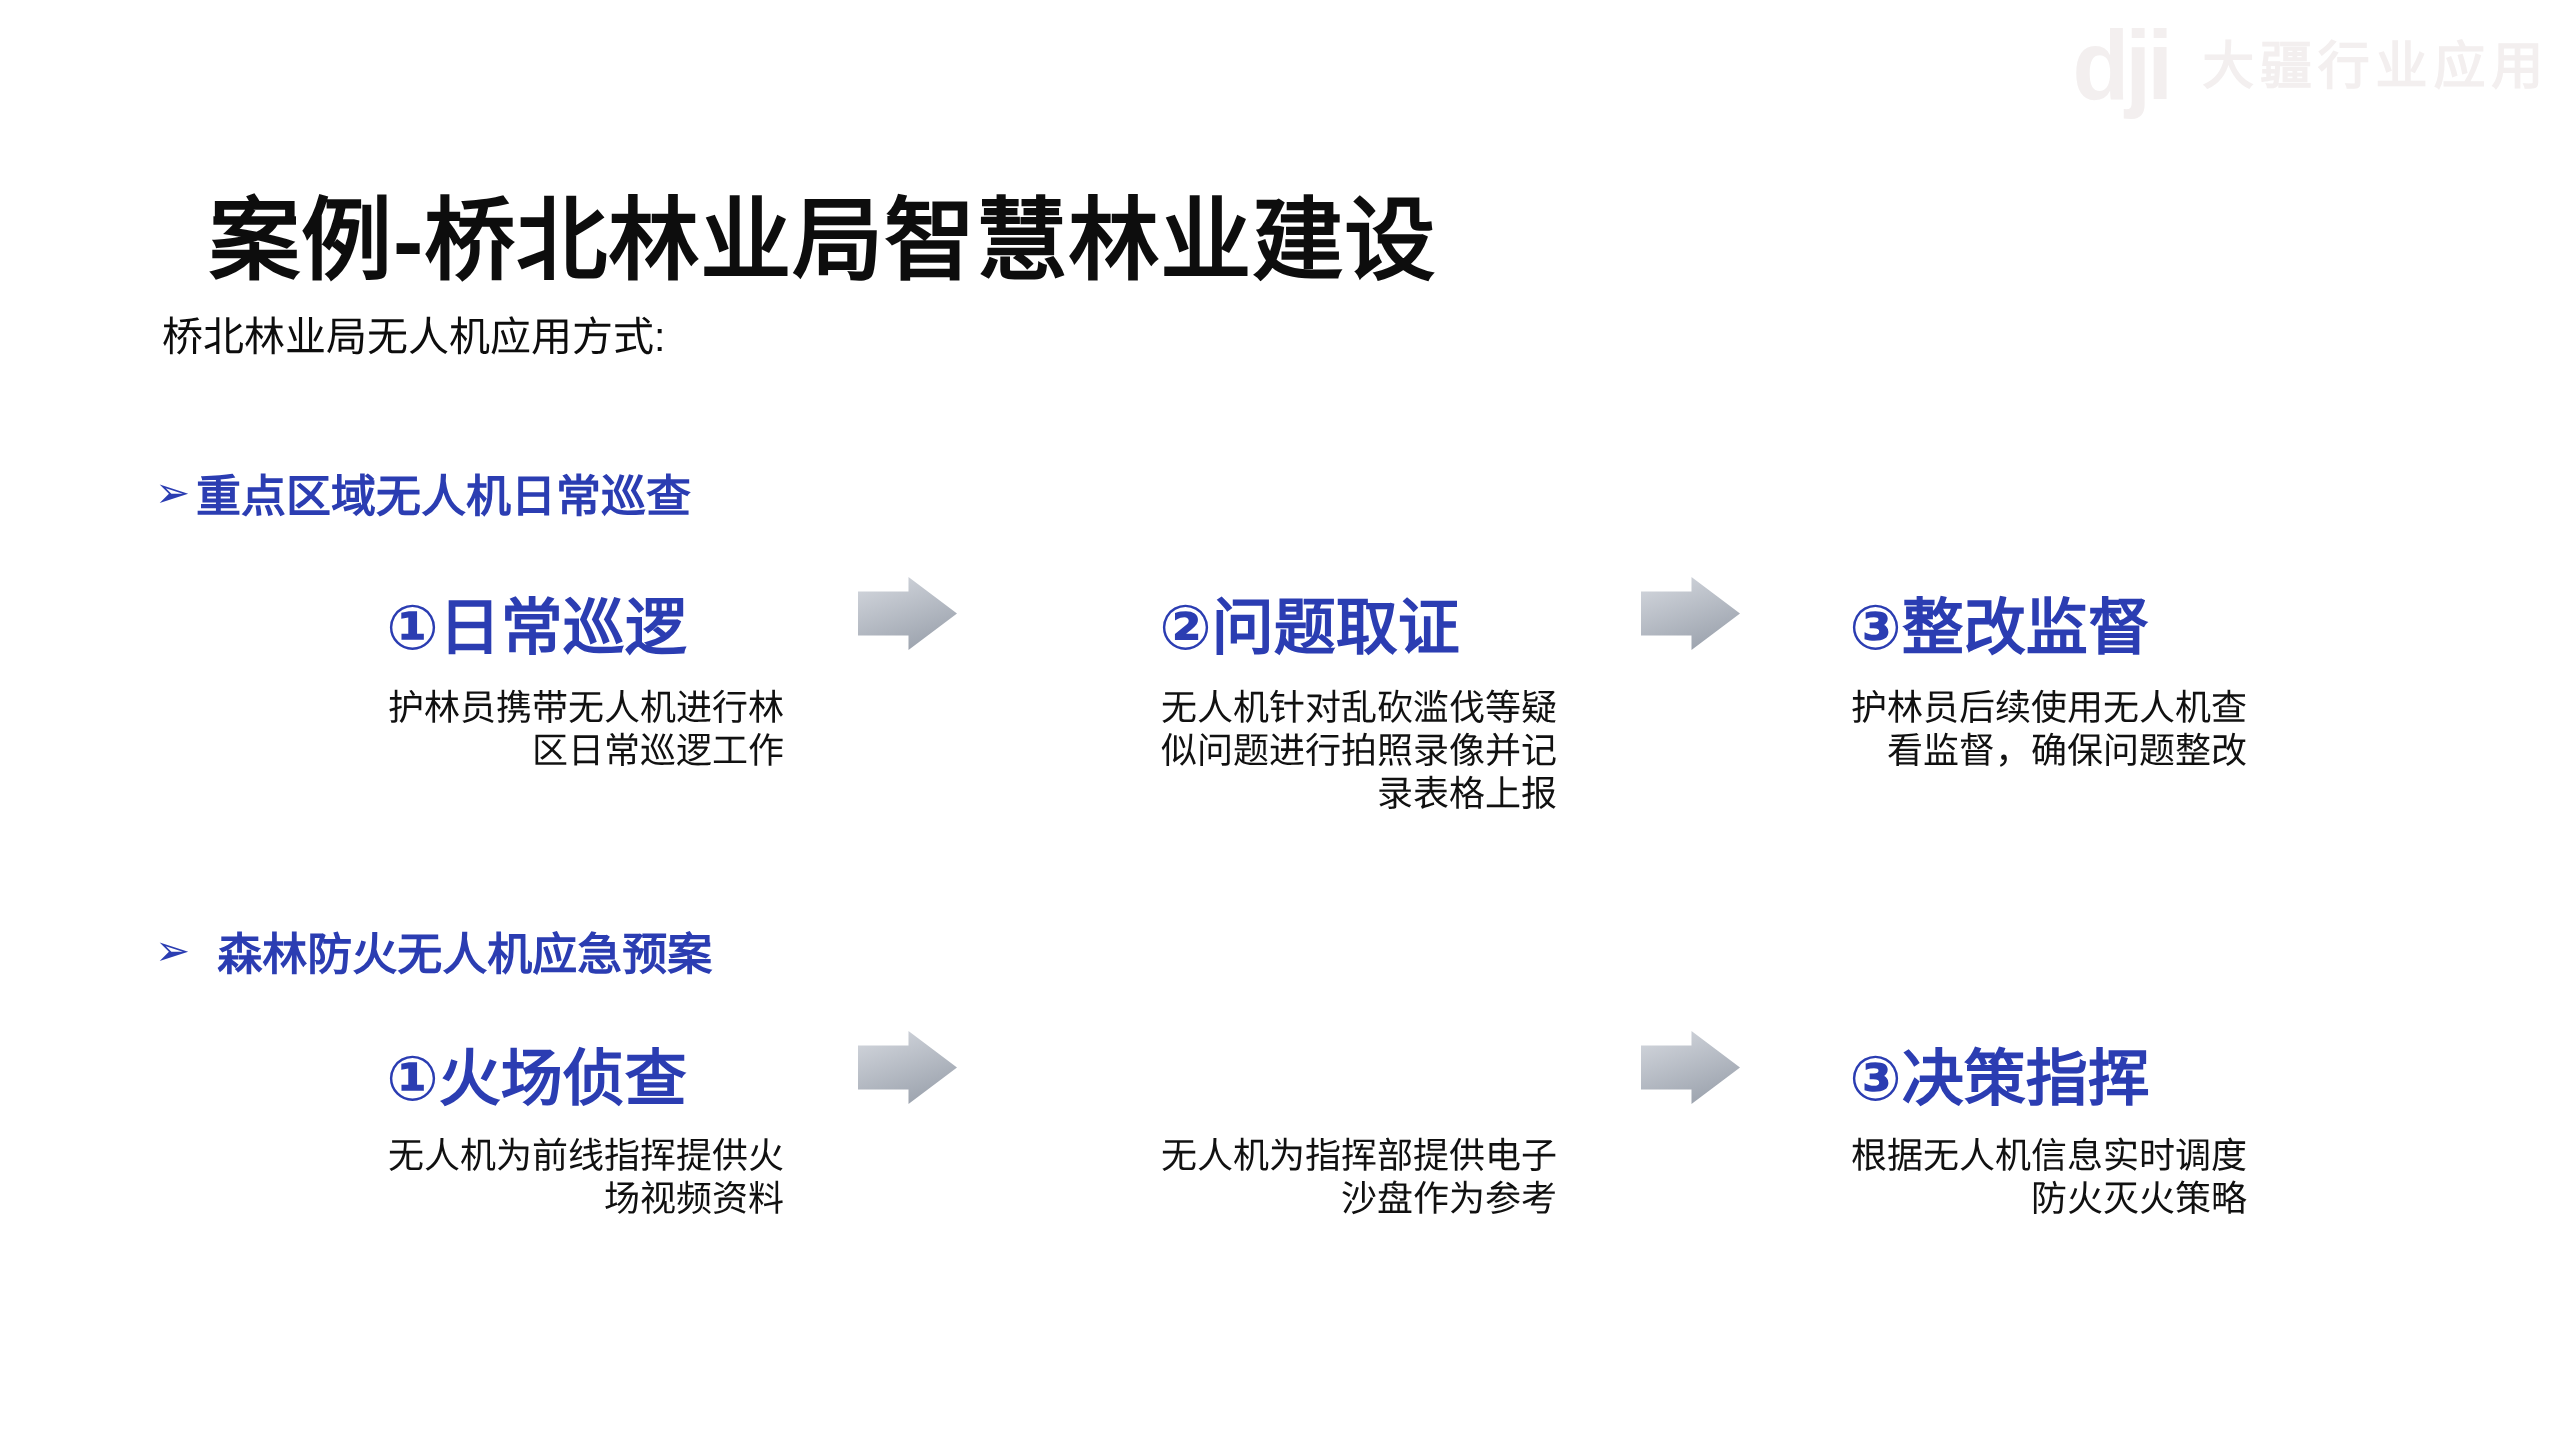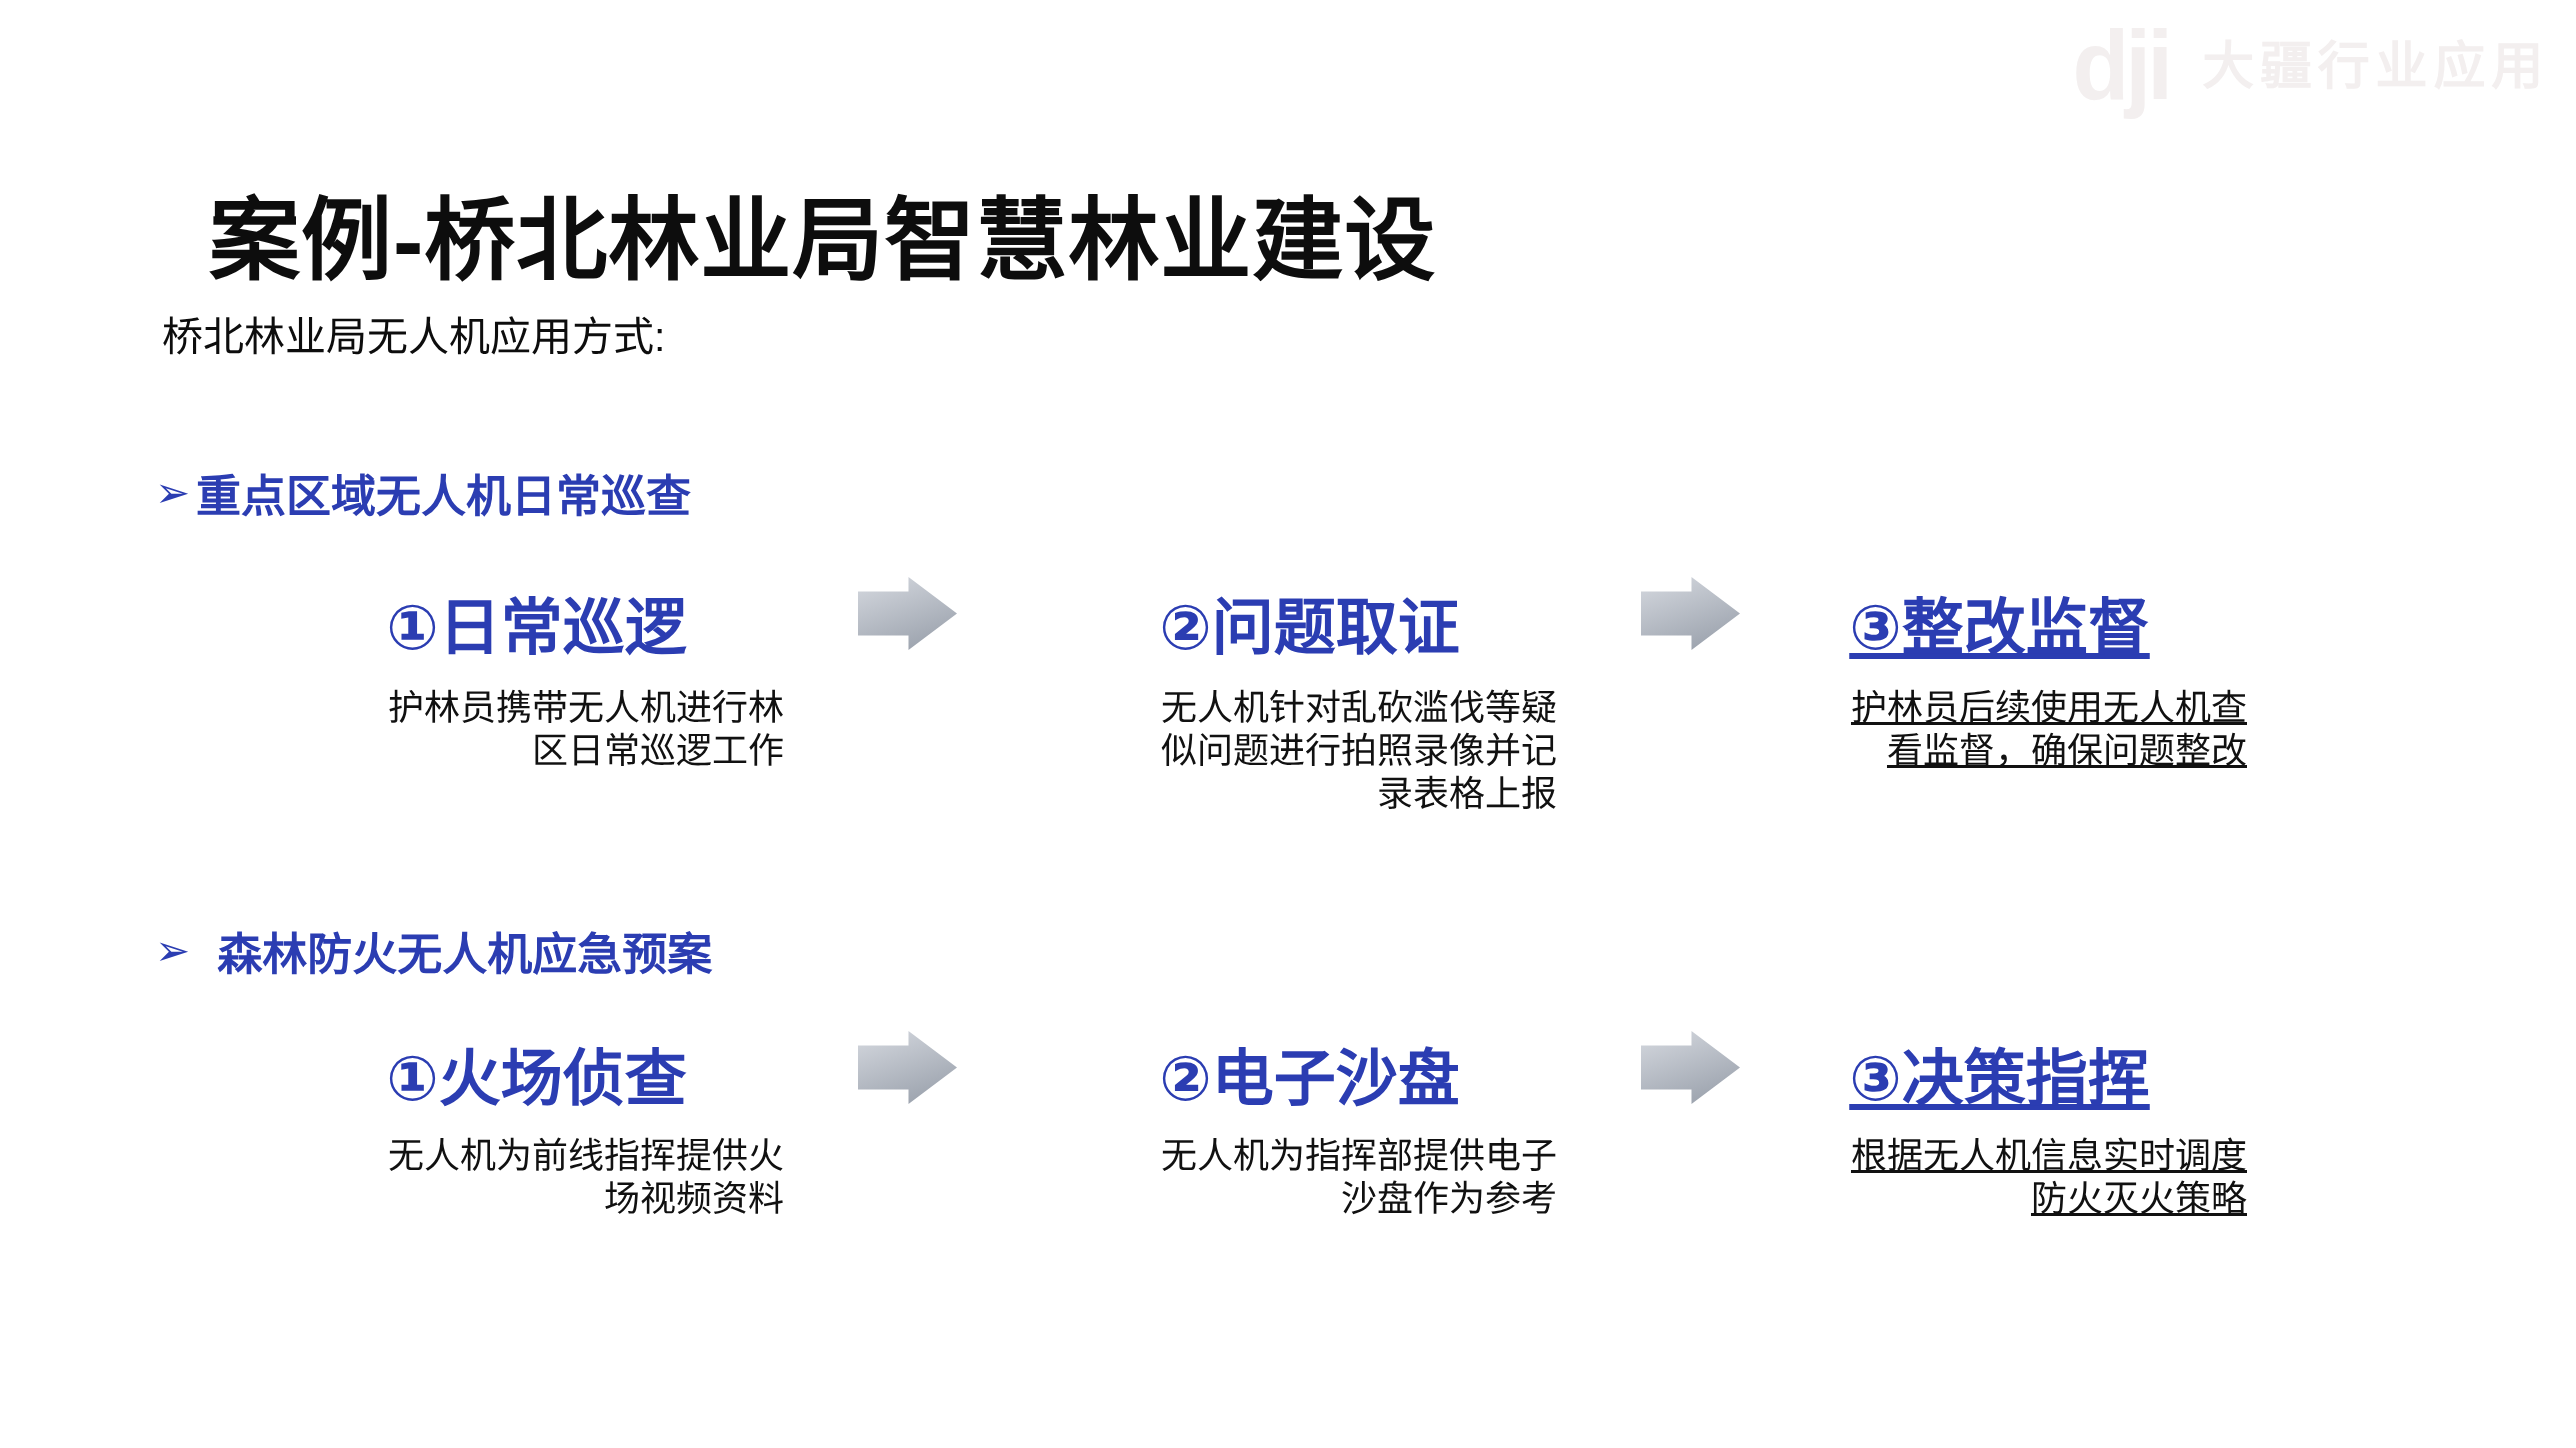--- a/index.html
+++ b/index.html
@@ -101,21 +101,21 @@
   .step-desc{
     position:absolute;
     font-size:36px;
     line-height:1.2;
     text-align:right;
     color:var(--ink);
     white-space:pre-line;
   }
   .col1{left:289px;width:495px;}
   .col2{left:1062px;width:495px;}
-  .col3{left:1752px;width:495px;text-decoration:underline;}
+  .col3{left:1752px;width:495px;}
   .trow1{top:576px;}
   .drow1{top:686px;}
   .trow2{top:1027px;}
   .drow2{top:1134px;}
 
   
   .flow-arrow{
     position:absolute;
     width:99px;
     height:73px;
@@ -159,21 +159,20 @@
 录表格上报</div>
   <div class="step-desc col3 drow1">护林员后续使用无人机查
 看监督，确保问题整改</div>
 
   <div class="section-header sh-2">
     <span class="bullet">➢</span>
     <span class="sh-text">森林防火无人机应急预案</span>
   </div>
 
   <div class="step-title col1 trow2">①火场侦查</div>
-  <div class="step-title col2 trow2">②电子沙盘</div>
   <div class="step-title col3 trow2">③决策指挥</div>
 
   <div class="flow-arrow ax1 ay2"></div>
   <div class="flow-arrow ax2 ay2"></div>
 
   <div class="step-desc col1 drow2">无人机为前线指挥提供火
 场视频资料</div>
   <div class="step-desc col2 drow2">无人机为指挥部提供电子
 沙盘作为参考</div>
   <div class="step-desc col3 drow2">根据无人机信息实时调度

